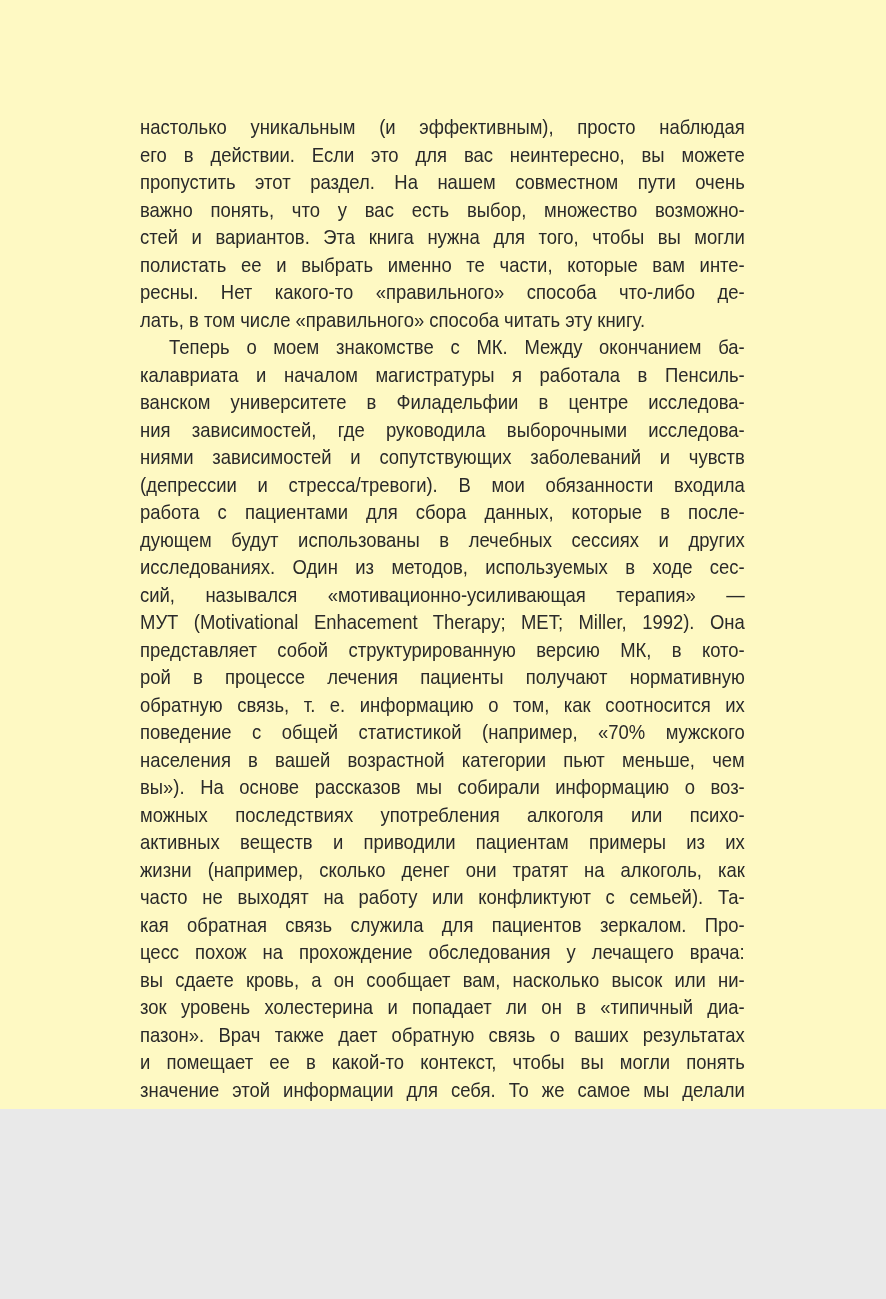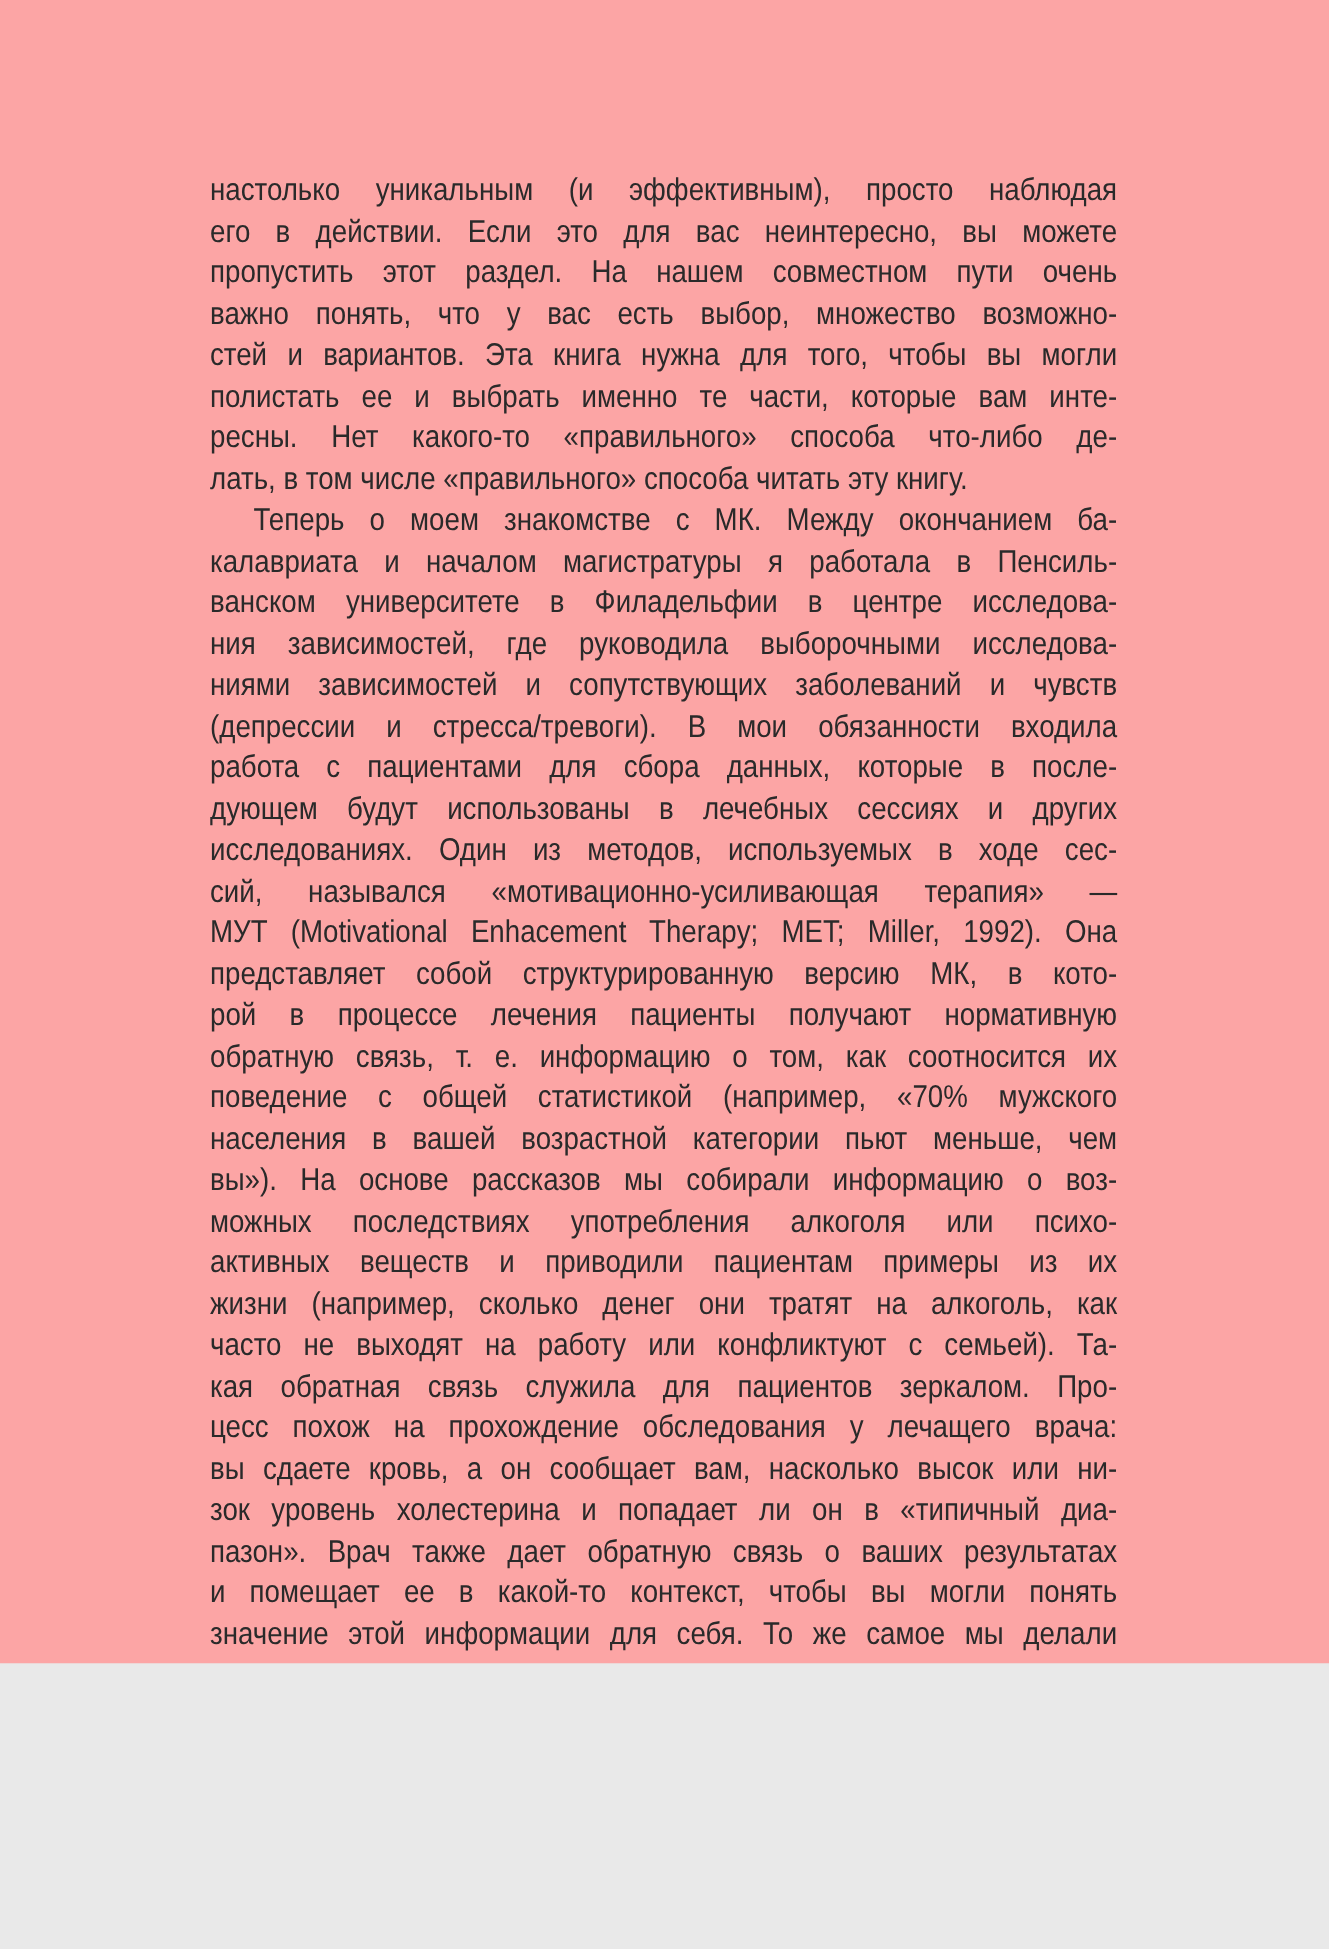--- a/index.html
+++ b/index.html
@@ -1,20 +1,20 @@
 <!DOCTYPE html>
 <html style="--body-color: #2a2a2a; --rule-color: #c8c9ca; --diamond-color: #c9cacc; --footer-text-color: #56575a;"><head>
 <meta charset="utf-8">
 <style>
   html, body { margin: 0; padding: 0; background: #e9e9e9; }
   .page {
     position: relative;
     width: 886px;
     height: 1109px;
-    background: #fca5a5;
+    background: #fef9c3;
     font-family: "Liberation Sans", sans-serif;
     overflow: hidden;
     margin: 0 auto;
   }
   
   .text-block {
     position: absolute;
     left: 140px;
     top: 113px;
     width: 688px;

